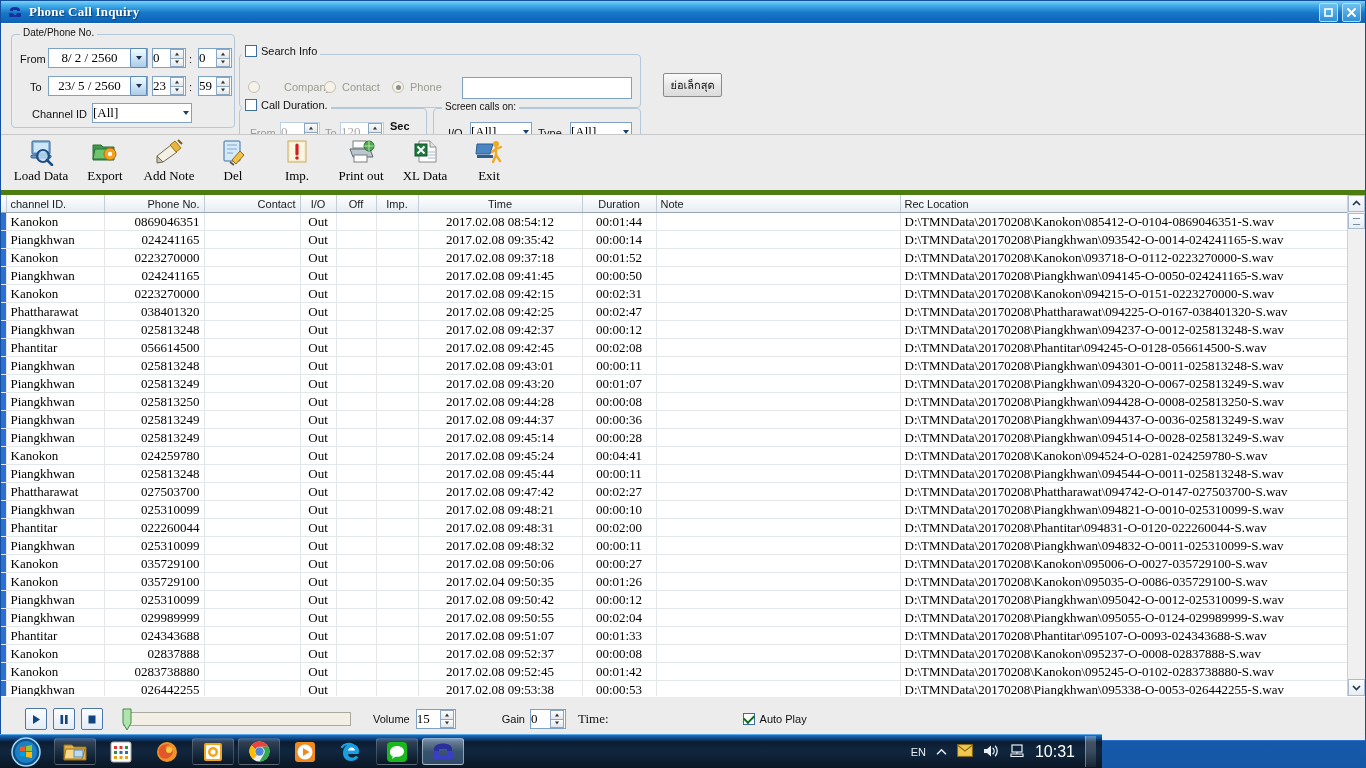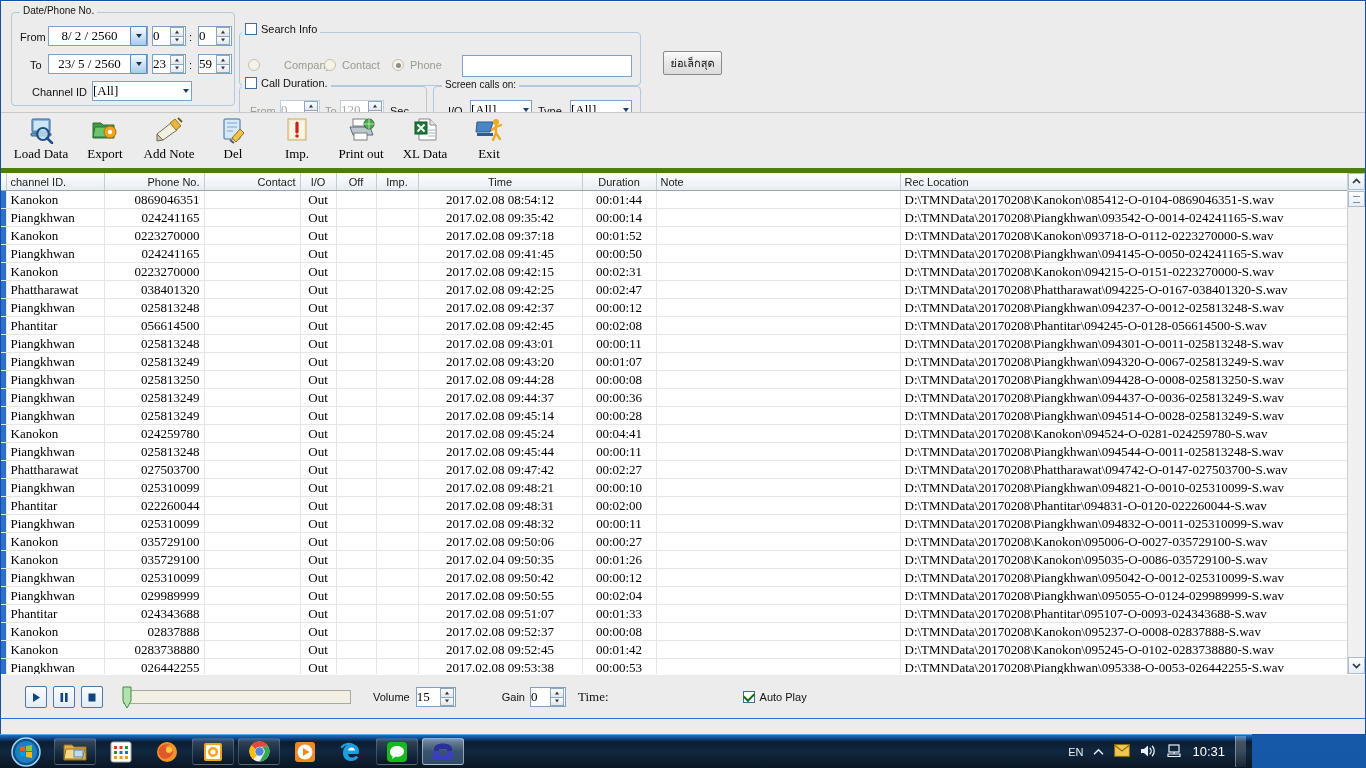--- a/index.html
+++ b/index.html
@@ -120,43 +120,63 @@
     display:flex;align-items:center;padding-left:24px;position:relative;}
   .pbtn{width:20px;height:20px;margin-right:6px;border:1px solid #4a78a8;border-radius:2px;
     background:linear-gradient(180deg,#fbfdff,#e3ecf5);display:flex;align-items:center;justify-content:center;cursor:pointer;}
   .track{width:228px;height:14px;margin-left:14px;background:#f3efe4;
     border:1px solid #a9a9a0;position:relative;box-sizing:border-box;}
   .thumbv{position:absolute;left:-2px;top:-5px;width:10px;height:24px;}
 
   .sepline{position:absolute;left:0;right:0;bottom:0;height:1px;background:#2f6fd0;}
 
   
-  .taskbar{position:absolute;left:0;bottom:0;width:1252px;height:33px;
+  .taskbar{position:absolute;left:0;bottom:0;width:1102px;height:33px;
     background:linear-gradient(180deg,#1f6fc0 0%,#0f4d93 3px,#0b1c30 7px,#11273f 48%,#0a1624 100%);
     border-top:1px solid #5aa9e8;display:flex;align-items:center;}
   .startorb{width:48px;height:31px;margin-left:2px;display:flex;align-items:center;justify-content:center;cursor:pointer;}
   .tbitem{width:42px;height:27px;margin-left:4px;border:1px solid rgba(255,255,255,.18);border-radius:3px;
     background:linear-gradient(180deg,rgba(255,255,255,.20),rgba(255,255,255,.04) 50%,rgba(0,0,0,.10));
     display:flex;align-items:center;justify-content:center;cursor:pointer;box-sizing:border-box;}
   .tbitem.plain{border-color:transparent;background:transparent;}
   .tbitem.active{background:linear-gradient(180deg,rgba(210,230,250,.55),rgba(150,190,230,.30) 50%,rgba(120,170,220,.35));
     border-color:rgba(255,255,255,.45);}
   .tray{margin-left:auto;display:flex;align-items:center;gap:10px;padding-right:6px;color:#e8eef5;
     font-family:"Liberation Sans",sans-serif;font-size:11px;}
-  .trayclock{font-family:"Liberation Sans",sans-serif;font-size:13px;color:#ffffff;}
+  .trayclock{font-family:"Liberation Sans",sans-serif;font-size:16px;color:#ffffff;}
   .showdesk{width:10px;height:31px;background:linear-gradient(180deg,rgba(255,255,255,.28),rgba(255,255,255,.06));
     border-left:1px solid rgba(255,255,255,.35);}
 </style>
 </head>
 <body>
 
 <div class="desktop">
 
   <div class="window">
 
+    <div class="titlebar">
+      <span class="tb-icon">
+        <svg width="14" height="14" viewBox="0 0 14 14">
+            <path d="M2 5c0-2 2-3 5-3s5 1 5 3v1H9V5H5v1H2V5zm-1 3h4l1 2h2l1-2h4v3c0 1-1 1-1 1H2s-1 0-1-1V8z" fill="#1a2f9e"></path>
+          </svg>
+      </span>
+      <span class="tb-title">Phone Call Inquiry</span>
+      <div class="tb-buttons">
+        <div class="tb-btn">
+          <svg width="11" height="11" viewBox="0 0 11 11">
+              <rect x="2" y="2" width="7" height="7" fill="none" stroke="#ffffff" stroke-width="1.6"></rect>
+            </svg>
+        </div>
+        <div class="tb-btn">
+          <svg width="11" height="11" viewBox="0 0 11 11">
+              <path d="M2 2 L9 9 M9 2 L2 9" stroke="#ffffff" stroke-width="1.8" stroke-linecap="round"></path>
+            </svg>
+        </div>
+      </div>
+    </div>
 
     <div class="toppanel">
 
       <div class="gbox" style="left:10px;top:10px;width:222px;height:92px;">
         <span class="legend">Date/Phone No.</span>
 
         <span class="lbl" style="position:absolute;left:8px;top:18px;">From</span>
         <div class="tbox" style="position:absolute;left:36px;top:13px;width:100px;">
           <span class="val center">8/ 2 / 2560</span>
           <span class="ddbtn"></span>
@@ -241,21 +261,21 @@
             </span>
         </div>
         <span class="lbl dim" style="position:absolute;left:85px;top:18px;">To</span>
         <div class="tbox dim" style="position:absolute;left:100px;top:13px;width:44px;">
           <span class="val">120</span>
           <span class="spin">
               <i></i>
               <i></i>
             </span>
         </div>
-        <span class="lbl" style="position:absolute;left:150px;top:18px;">Sec</span>
+        <span class="lbl" style="position:absolute;left:150px;top:11px;font-weight:bold;">Sec</span>
       </div>
 
       <div class="gbox" style="left:432px;top:84px;width:206px;height:40px;">
         <span class="legend">Screen calls on:</span>
         <span class="lbl" style="position:absolute;left:14px;top:18px;">I/O</span>
         <div class="tbox" style="position:absolute;left:36px;top:13px;width:62px;">
           <span class="val">[All]</span>
           <span class="combo-arrow"></span>
         </div>
         <span class="lbl" style="position:absolute;left:104px;top:18px;">Type</span>

